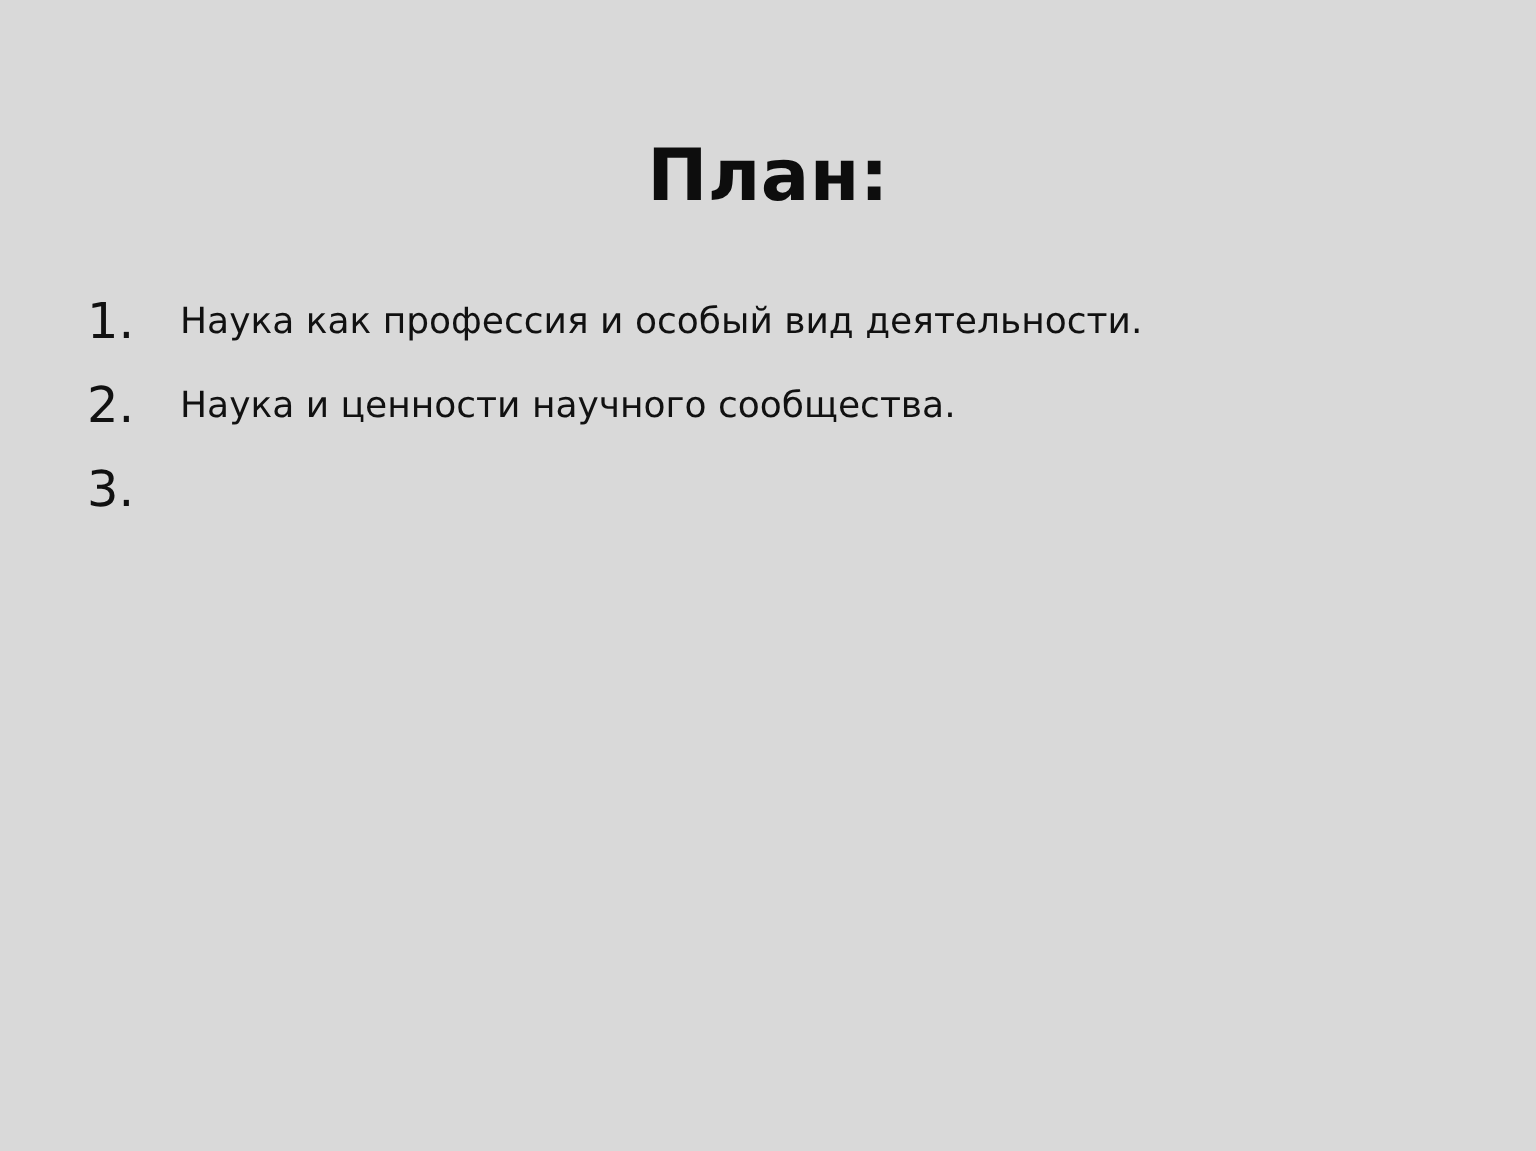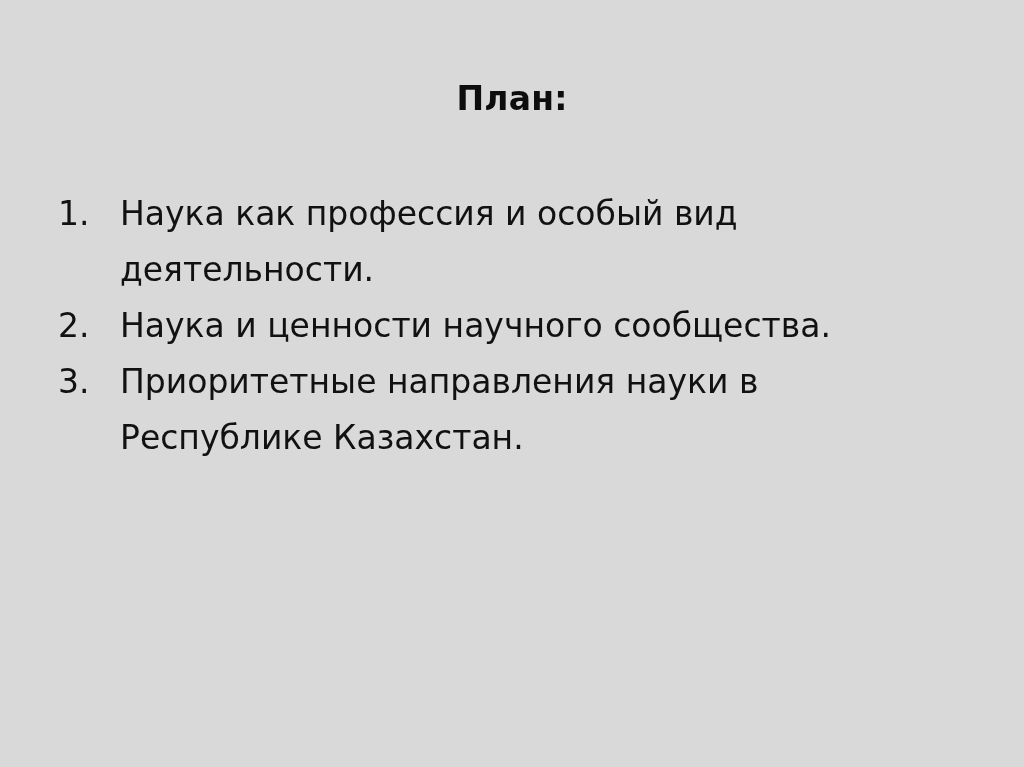--- a/index.html
+++ b/index.html
@@ -21,21 +21,21 @@
     height: 767px;
     box-sizing: border-box;
     background: #d9d9d9;
   }
   .slide-title {
     position: absolute;
     left: 0;
     right: 0;
     top: 58px;
     text-align: center;
-    font-size: 33px;
+    font-size: 48px;
     font-weight: bold;
     line-height: 1.15;
     letter-spacing: 0.2px;
     color: #0d0d0d;
   }
   .plan-list {
     position: absolute;
     left: 58px;
     top: 186px;
     width: 900px;
@@ -56,21 +56,21 @@
   .plan-marker {
     flex: 0 0 auto;
     width: 62px;
     text-align: left;
     font-size: 33px;
     line-height: 56px;
     color: #111111;
   }
   .plan-text {
     flex: 1 1 auto;
-    font-size: 33px;
+    font-size: 24px;
     line-height: 56px;
     color: #111111;
     max-width: 810px;
   }
   .item-1 .plan-text { max-width: 690px; }
   .item-3 .plan-text { max-width: 730px; }
 </style>
 </head>
 <body>
 
@@ -85,18 +85,17 @@
       <span class="plan-text">Наука как профессия и особый вид деятельности.</span>
     </li>
 
     <li class="plan-item item-2">
       <span class="plan-marker">2.</span>
       <span class="plan-text">Наука и ценности научного сообщества.</span>
     </li>
 
     <li class="plan-item item-3">
       <span class="plan-marker">3.</span>
-      <span class="plan-text">Приоритетные направления науки в Республике Казахстан.</span>
     </li>
 
   </ol>
 
 </div>
 
 </body></html>

